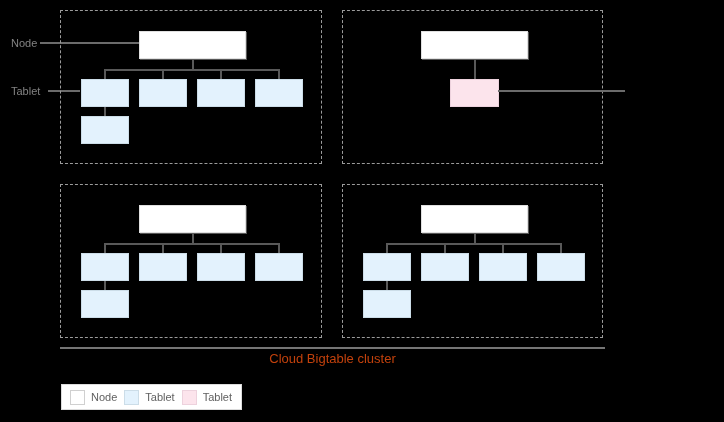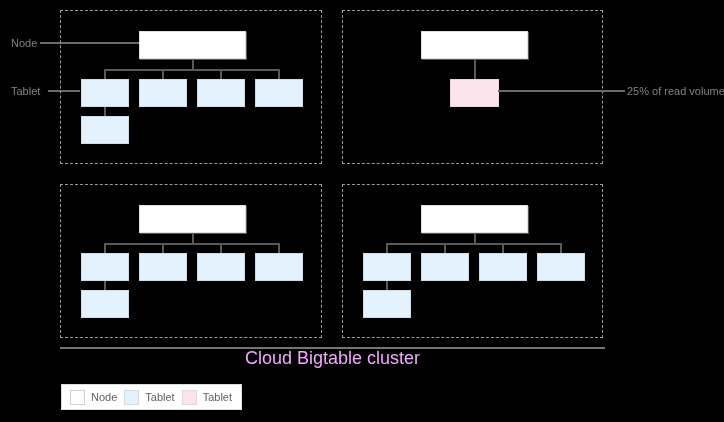--- a/index.html
+++ b/index.html
@@ -23,21 +23,21 @@
   .h-bar{left:43px;top:58px;width:176px;height:2px;}
   .d1{left:43px;top:58px;width:2px;height:10px;}
   .d2{left:101px;top:58px;width:2px;height:10px;}
   .d3{left:159px;top:58px;width:2px;height:10px;}
   .d4{left:217px;top:58px;width:2px;height:10px;}
   .v-extra{left:43px;top:96px;width:2px;height:9px;}
   .pline{position:absolute;background:#6b6b6b;height:2px;}
   .lbl{position:absolute;color:#828282;font-size:11px;line-height:13px;white-space:nowrap;}
   .cluster-line{position:absolute;left:60px;top:347px;width:545px;height:2px;background:#757575;}
   .cluster-label{position:absolute;left:60px;top:351px;width:545px;text-align:center;
-    color:#f0abfc;font-size:18px;line-height:15px;}
+    color:#c2410c;font-size:13px;line-height:15px;}
   .legend{position:absolute;left:61px;top:384px;height:26px;min-width:172px;width:fit-content;
     background:#fff;border:1px solid #dcdcdc;box-sizing:border-box;
     display:flex;align-items:center;padding:0 9px 0 8px;}
   .legend-item{display:flex;align-items:center;margin-right:7px;}
   .legend-item:last-child{margin-right:0;}
   .swatch{width:15px;height:15px;margin-right:6px;box-sizing:border-box;
     background:#fff;border:1px solid #d0d0d0;}
   .swatch.blue{background:#e3f2fd;border-color:#ccdde8;}
   .swatch.pink{background:#fce4ec;border-color:#edd2dd;}
   .legend-label{font-size:11px;color:#616161;line-height:13px;}
@@ -68,21 +68,20 @@
     <div class="tablet t-extra"></div>
   </div>
 
   <div class="quad" style="left:342px;top:10px;width:261px;height:154px;">
     <div class="node-box"></div>
     <div class="cline v-node-long"></div>
     <div class="tablet pink" style="left:107px;top:68px;width:49px;"></div>
   </div>
 
   <div class="pline" style="left:498px;top:90px;width:127px;"></div>
-  <div class="lbl" style="left:627px;top:85px;">25% of read volume</div>
 
   <div class="quad" style="left:60px;top:184px;width:262px;height:154px;">
     <div class="node-box"></div>
     <div class="cline v-node"></div>
     <div class="cline h-bar"></div>
     <div class="cline d1"></div>
     <div class="cline d2"></div>
     <div class="cline d3"></div>
     <div class="cline d4"></div>
     <div class="tablet t1"></div>

